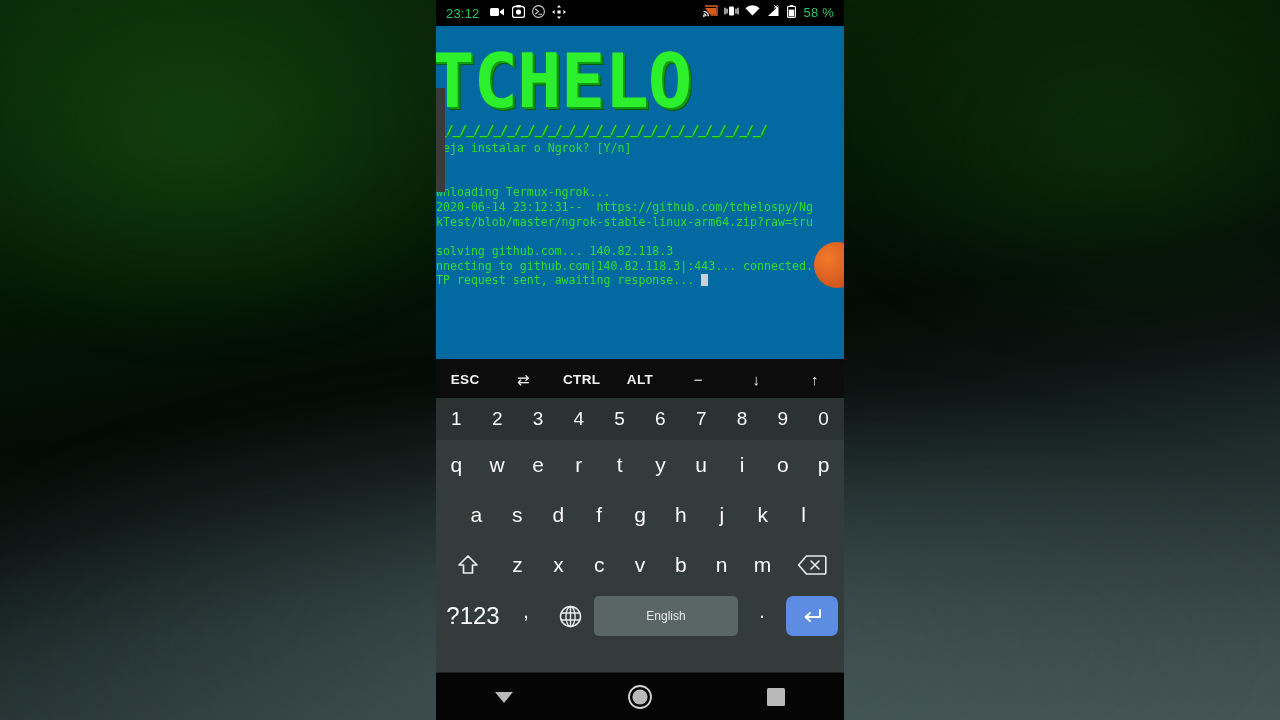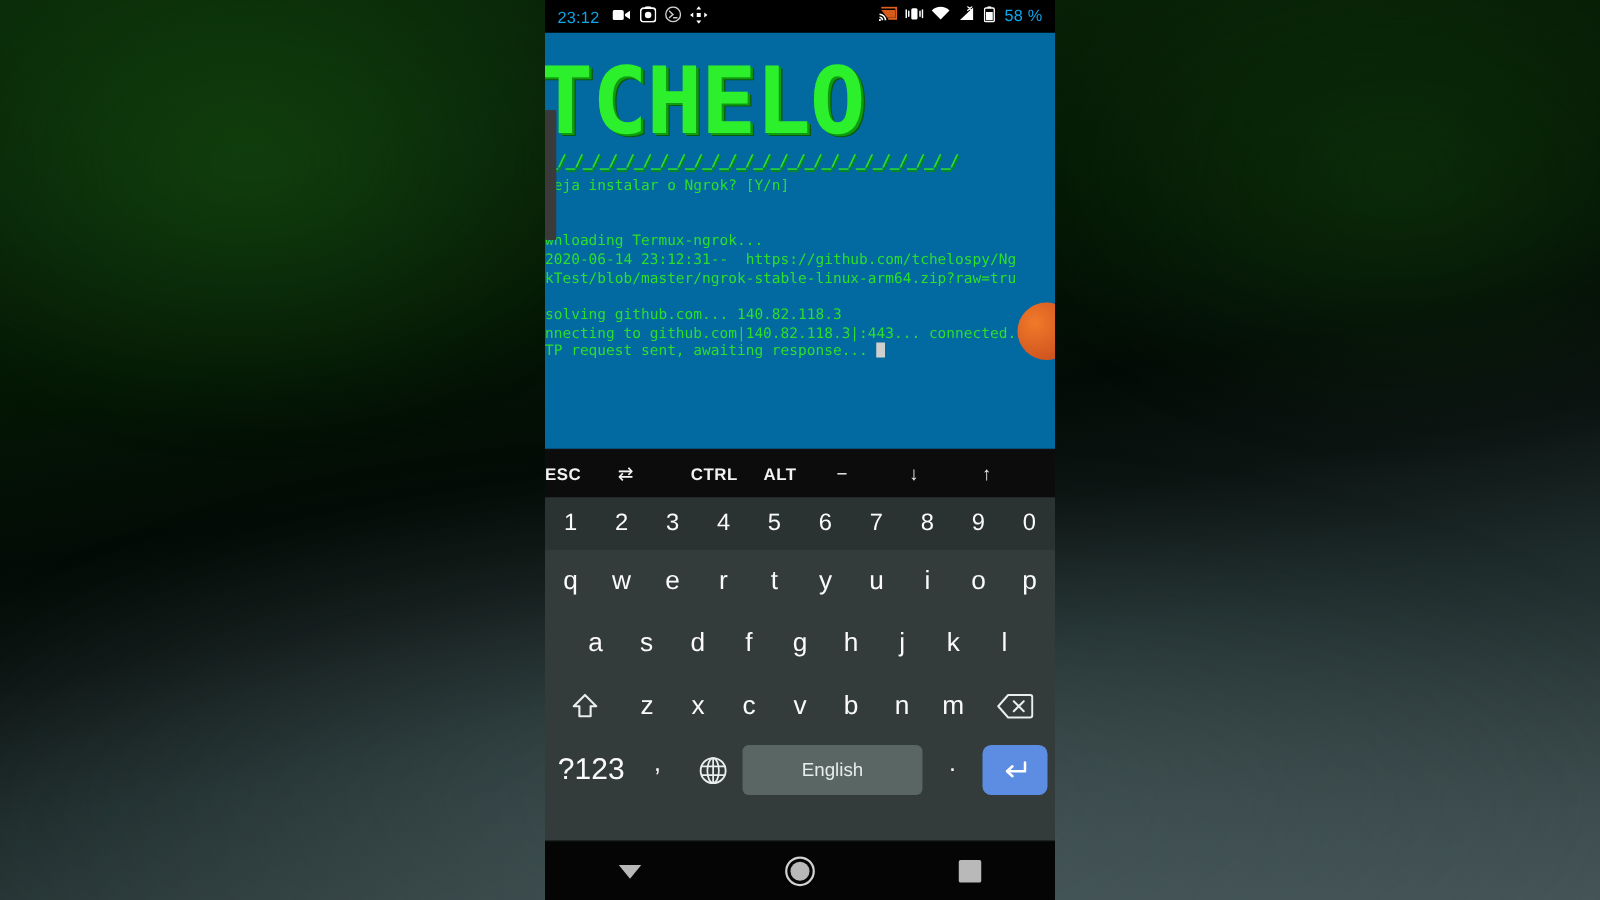--- a/index.html
+++ b/index.html
@@ -36,21 +36,21 @@
 
   
   #phone {
     position: absolute; left: 436px; top: 0;
     width: 408px; height: 720px;
     background: #000; overflow: hidden;
   }
 
   
   #statusbar {
-    height: 26px; background: #000; color: #0ea5e9;
+    height: 26px; background: #000; color: #22c55e;
     display: flex; align-items: center; padding: 0 10px;
     font-size: 12.5px; position: relative; z-index: 5;
   }
   #clock { font-size: 13px; letter-spacing: .2px; }
   .sb-left { display: flex; align-items: center; gap: 7px; margin-left: 10px; }
   .sb-right { margin-left: auto; display: flex; align-items: flex-start; gap: 6px; }
   .sb-ico { display: block; }
   #battery-pct { font-size: 13px; margin-left: 2px; letter-spacing: .2px; }
 
   
@@ -87,21 +87,21 @@
     background: #cfcfcf; vertical-align: -2px;
   }
 
   
   #extrakeys {
     height: 39px; background: #0c0c0c;
     display: flex; align-items: center;
     border-top: 1px solid #111;
   }
   .xkey {
-    flex: 1; color: #f2f2f2;
+    flex: 1; text-align: center; color: #f2f2f2;
     font-size: 13.5px; font-weight: bold; letter-spacing: .4px;
     line-height: 39px; user-select: none;
   }
   .xkey.sym { font-weight: normal; font-size: 15px; }
 
   
   #keyboard { background: #333c3a; height: 274px; }
   .krow { display: flex; align-items: stretch; }
   #row-num { background: #2a3331; height: 42px; }
   #row-q, #row-a { height: 50px; }
@@ -119,21 +119,21 @@
   #row-bot { display: flex; align-items: center; padding: 0 6px; gap: 2px; }
   .bkey {
     display: flex; align-items: center; justify-content: center;
     color: #fbfbfb; height: 40px; user-select: none;
   }
   #key-sym { width: 62px; font-size: 24px; }
   #key-comma { width: 40px; font-size: 20px; padding-bottom: 10px; }
   #key-globe { width: 44px; }
   #key-space {
     flex: 1; background: #5a6664; border-radius: 5px;
-    font-size: 15px; color: #e6eceb; max-width: 210px;
+    font-size: 12px; color: #e6eceb; max-width: 210px;
   }
   #key-period { width: 44px; font-size: 20px; padding-bottom: 10px; }
   #key-enter {
     width: 52px; height: 40px; background: #5d8de2;
     border-radius: 7px;
   }
 
   
   #navbar {
     height: 48px; background: #050505;

